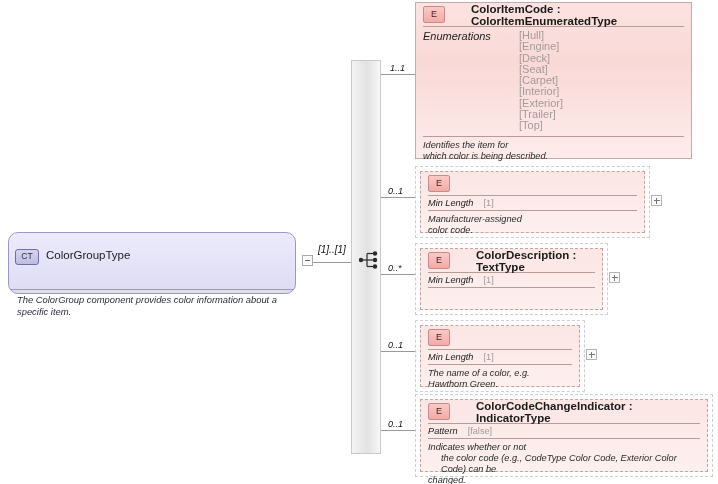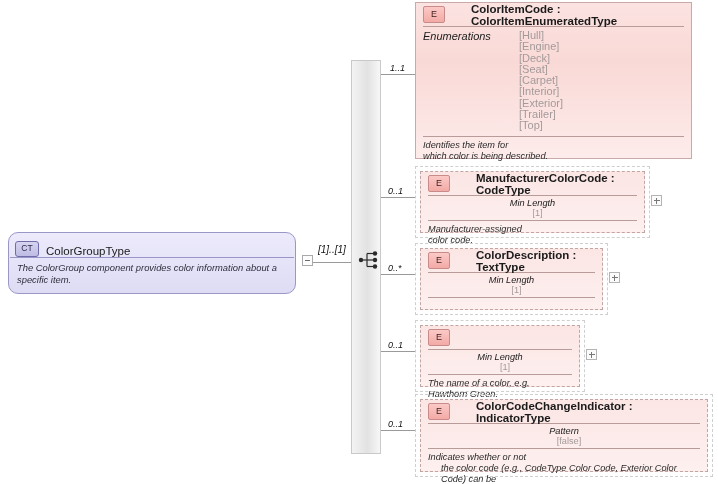--- a/index.html
+++ b/index.html
@@ -9,21 +9,21 @@
     overflow:hidden;position:relative;
   }
   .canvas{position:absolute;left:0;top:0;width:718px;height:484px;}
 
   
   .ct-node{
     position:absolute;left:8px;top:232px;width:288px;height:62px;
     background:linear-gradient(to bottom,#eceafb 0%,#dedcf4 100%);
     border:1px solid #9a97c8;border-radius:10px;box-sizing:border-box;
   }
-  .ct-head{height:24px;display:flex;align-items:flex-end;padding:0 6px;}
+  .ct-head{height:24px;display:flex;align-items:flex-start;padding:16px 6px;}
   .badge-ct{
     width:22px;height:14px;border:1px solid #6f6caa;border-radius:3px;
     background:linear-gradient(to bottom,#d6d4ef,#bfbce4);
     font-size:8.5px;line-height:13px;text-align:center;color:#2b2b50;
     font-family:"Liberation Sans",sans-serif;letter-spacing:.2px;
   }
   .ct-title{margin-left:7px;font-size:11.5px;color:#1a1a1a;}
   .ct-sep{height:1px;background:#9a97c8;margin:0 1px;}
   .ct-doc{
     padding:4px 8px 0 8px;font-size:9.4px;line-height:11.5px;
@@ -69,21 +69,20 @@
     width:20px;height:15px;border:1px solid #c98a8a;border-radius:2px;
     background:linear-gradient(to bottom,#fbc9c6,#f3aaa6);
     font-size:9px;line-height:14px;text-align:center;color:#3a1f1f;
     font-family:"Liberation Sans",sans-serif;flex:0 0 auto;
   }
   .e-title{margin-left:26px;font-size:11.5px;color:#1a1a1a;font-weight:bold;}
   .e-rule{height:1px;background:#b99b99;margin:0 7px;}
   .facet-row{
     display:flex;align-items:center;padding:2px 7px 2px 7px;font-size:9.2px;
     font-family:"Liberation Sans",sans-serif;
-    flex-direction:column;
   }
   .facet-name{font-style:italic;color:#1b1b1b;}
   .facet-val{margin-left:10px;color:#a49a9a;}
   .e-doc{
     padding:3px 7px 0 7px;font-size:9.2px;line-height:11px;font-style:italic;
     color:#2a2a2a;font-family:"Liberation Sans",sans-serif;
   }
   .e-doc .ind{display:block;padding-left:13px;}
   .enum-block{display:flex;padding:3px 7px 0 7px;font-size:11px;
               font-family:"Liberation Sans",sans-serif;}
@@ -171,25 +170,20 @@
         <span>which color is being described.</span>
       </div>
     </div>
   </div>
 
   <div class="ebox dashed" style="left:420px;top:171px;width:225px;height:62px;">
     <div class="outerdash"></div>
     <div class="inner">
       <div class="e-head">
         <div class="badge-e">E</div>
-        <div class="e-title">
-          <span>ManufacturerColorCode</span>
-          <span>:</span>
-          <span>CodeType</span>
-        </div>
       </div>
       <div class="e-rule"></div>
       <div class="facet-row">
         <span class="facet-name">Min Length</span>
         <span class="facet-val">[1]</span>
       </div>
       <div class="e-rule"></div>
       <div class="e-doc">
         <span>Manufacturer-assigned</span><br>
         <span>color code.</span>

